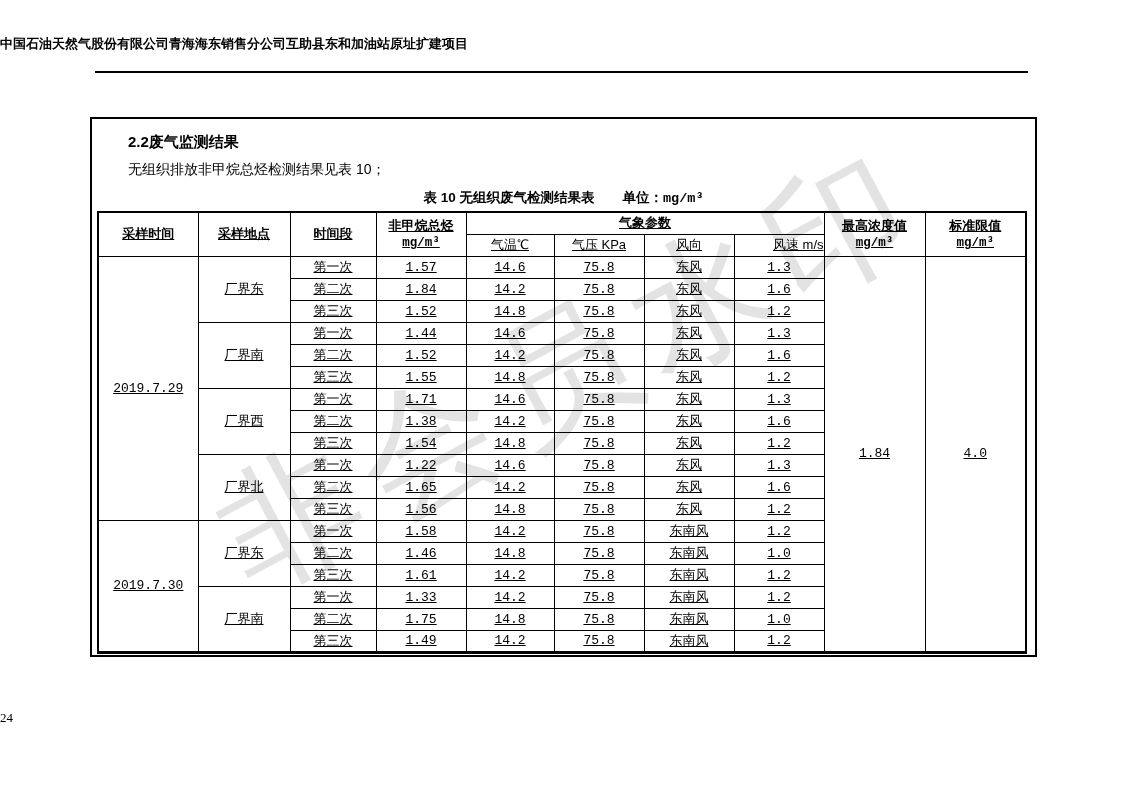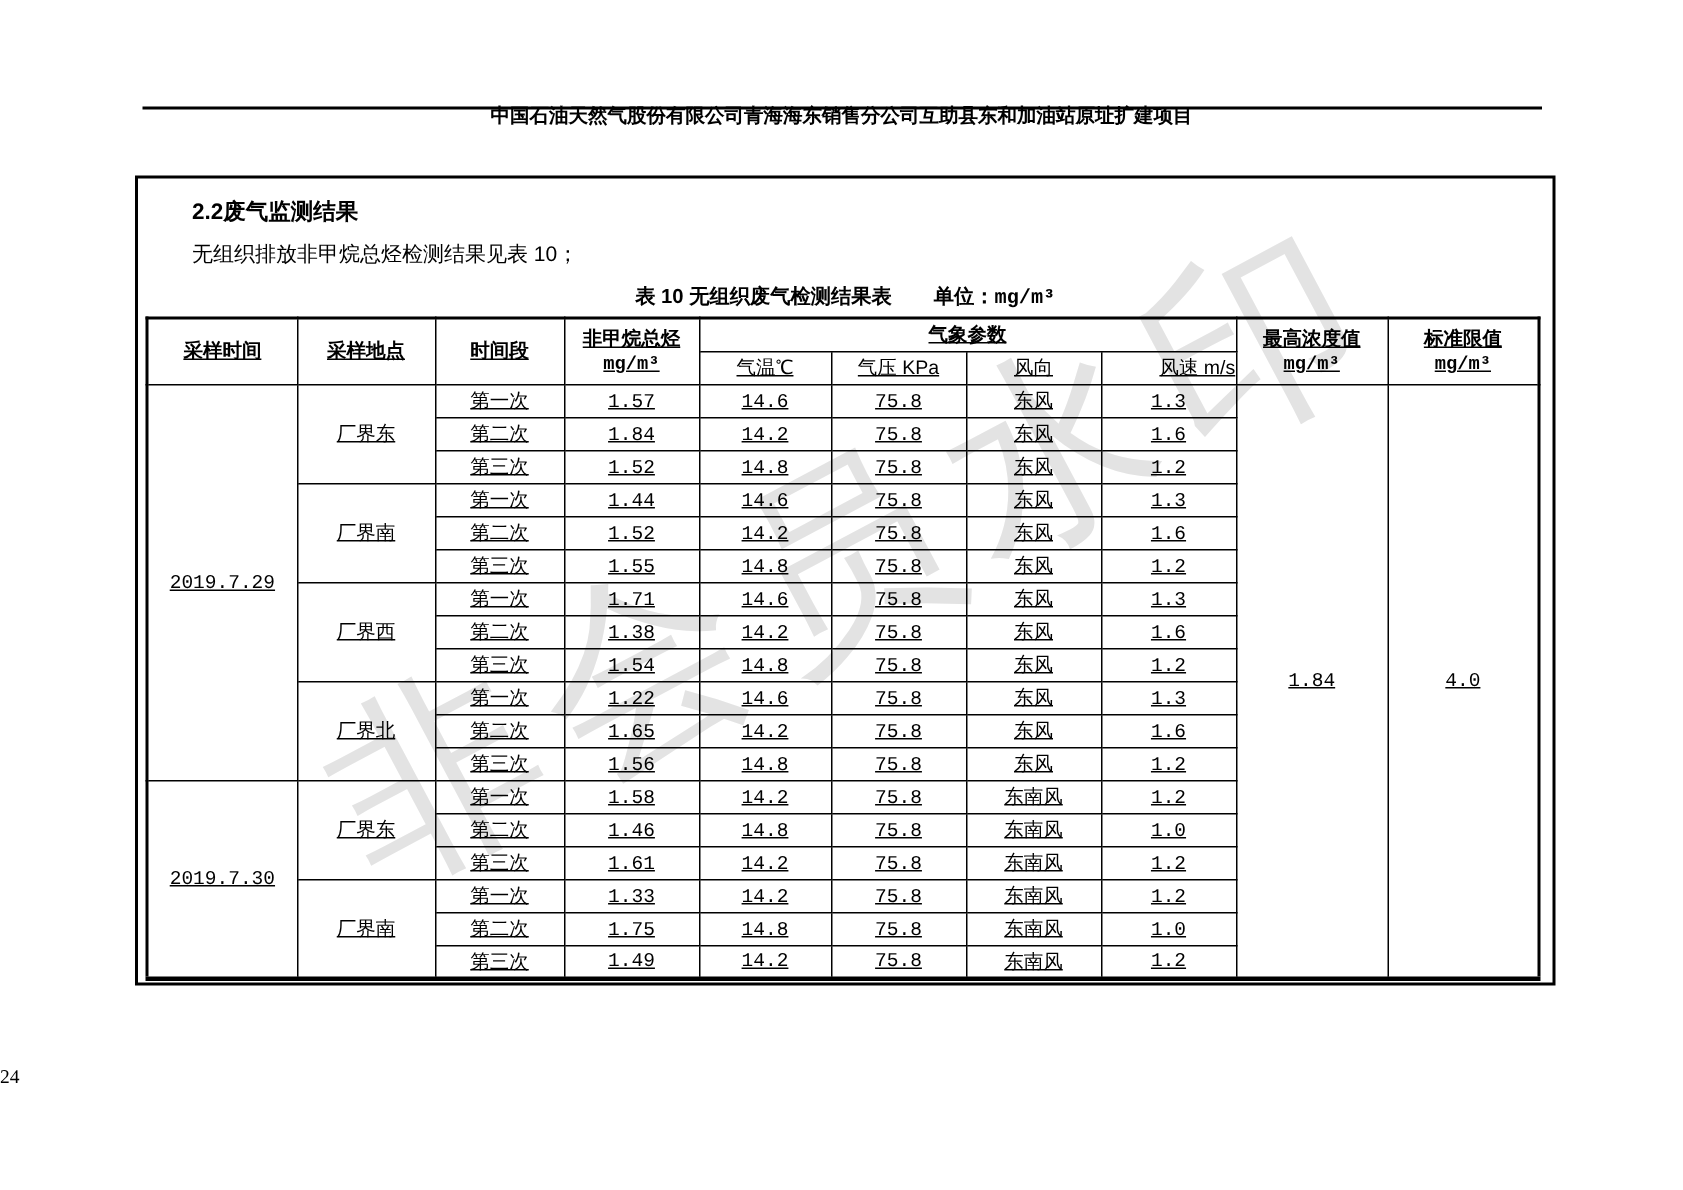--- a/index.html
+++ b/index.html
@@ -7,21 +7,21 @@
               font-family:"Liberation Sans", sans-serif; color:#000; }
   .page { position:relative; width:1122px; height:793px; background:#fff; }
 
   
   .wm { position:absolute; left:165px; top:300px; width:810px; text-align:center;
         font-size:138px; line-height:1; letter-spacing:16px; color:#e3e3e3;
         transform:rotate(-28deg); transform-origin:center; white-space:nowrap;
         z-index:0; user-select:none; }
 
   
-  .doc-header { position:absolute; top:68px; left:0; width:100%; text-align:center;
+  .doc-header { position:absolute; top:35px; left:0; width:100%; 
                 font-size:13px; font-weight:600; z-index:2; }
   .header-rule { position:absolute; top:71px; left:95px; width:933px; height:2px;
                  background:#000; z-index:2; }
 
   
   .content-box { position:absolute; left:90px; top:117px; width:947px; min-height:540px;
                  border:2px solid #000; z-index:1; background:transparent; padding-top:12px; }
   .sec-heading { margin-left:36px; font-size:15px; font-weight:bold; line-height:22px; }
   .sec-intro   { margin-left:36px; margin-top:5px; font-size:14px; line-height:22px; }
   .table-title { text-align:center; margin-top:9px; margin-bottom:4px;

